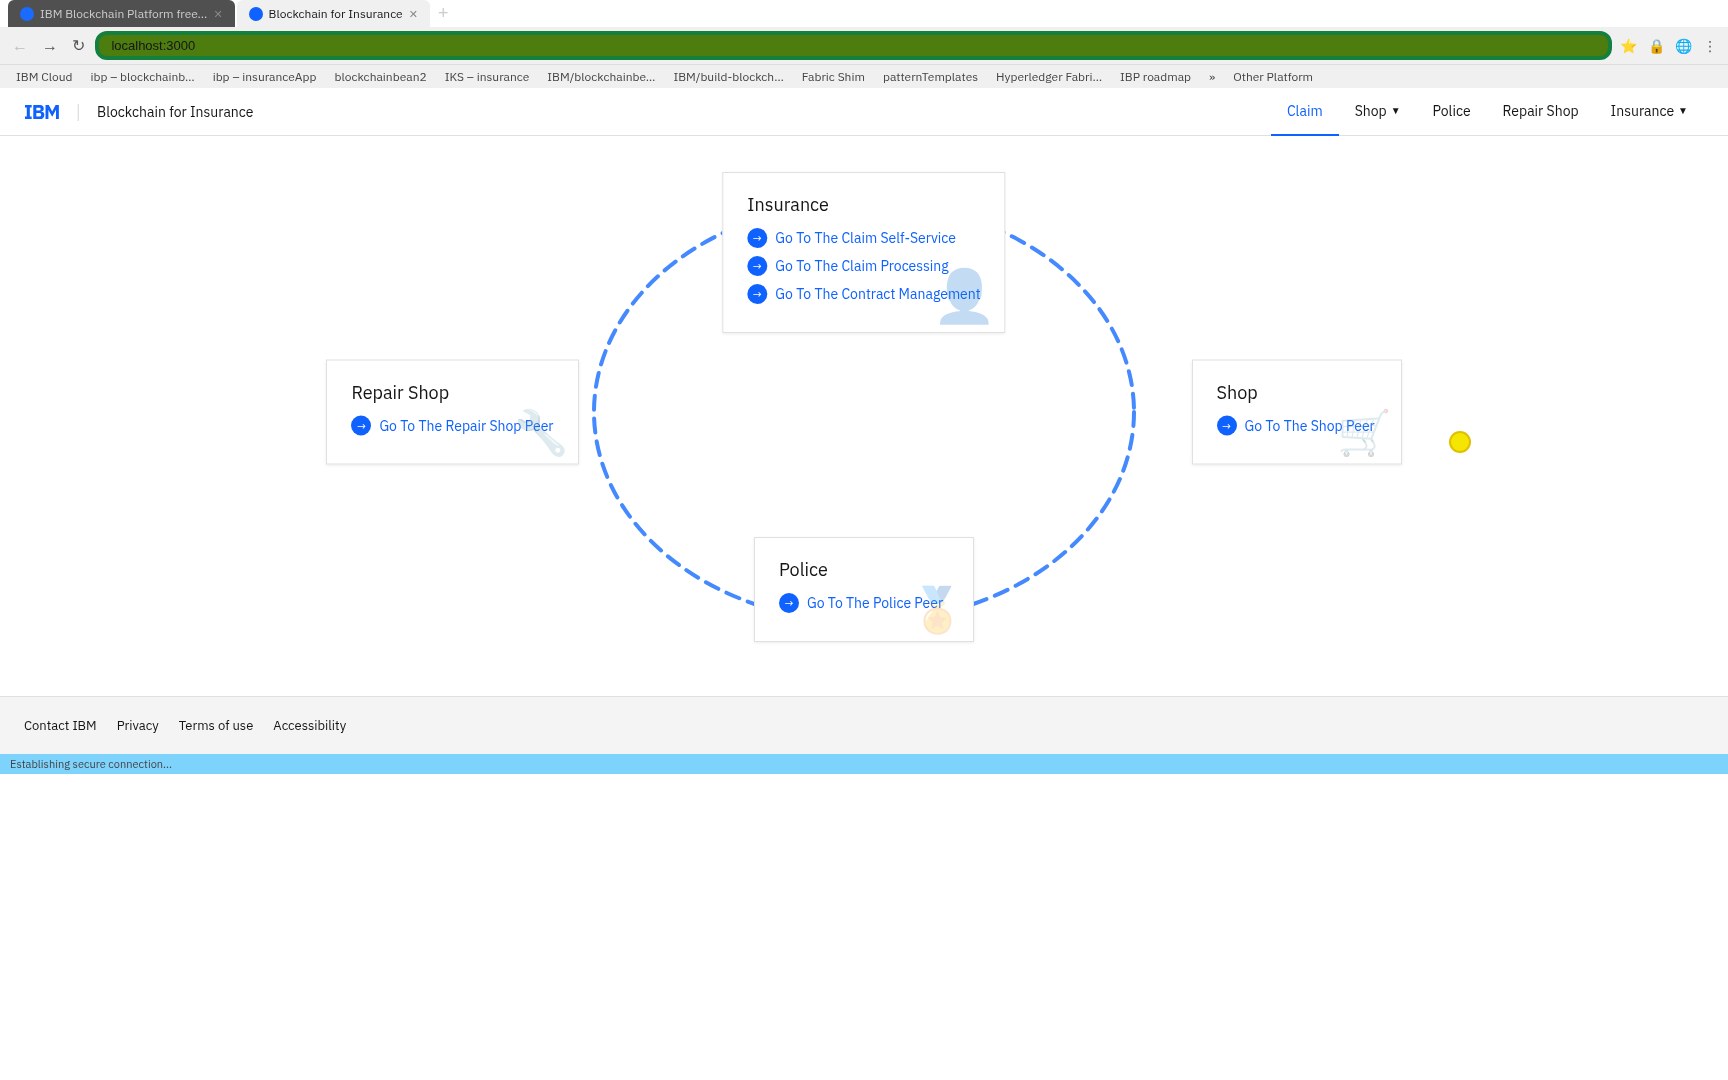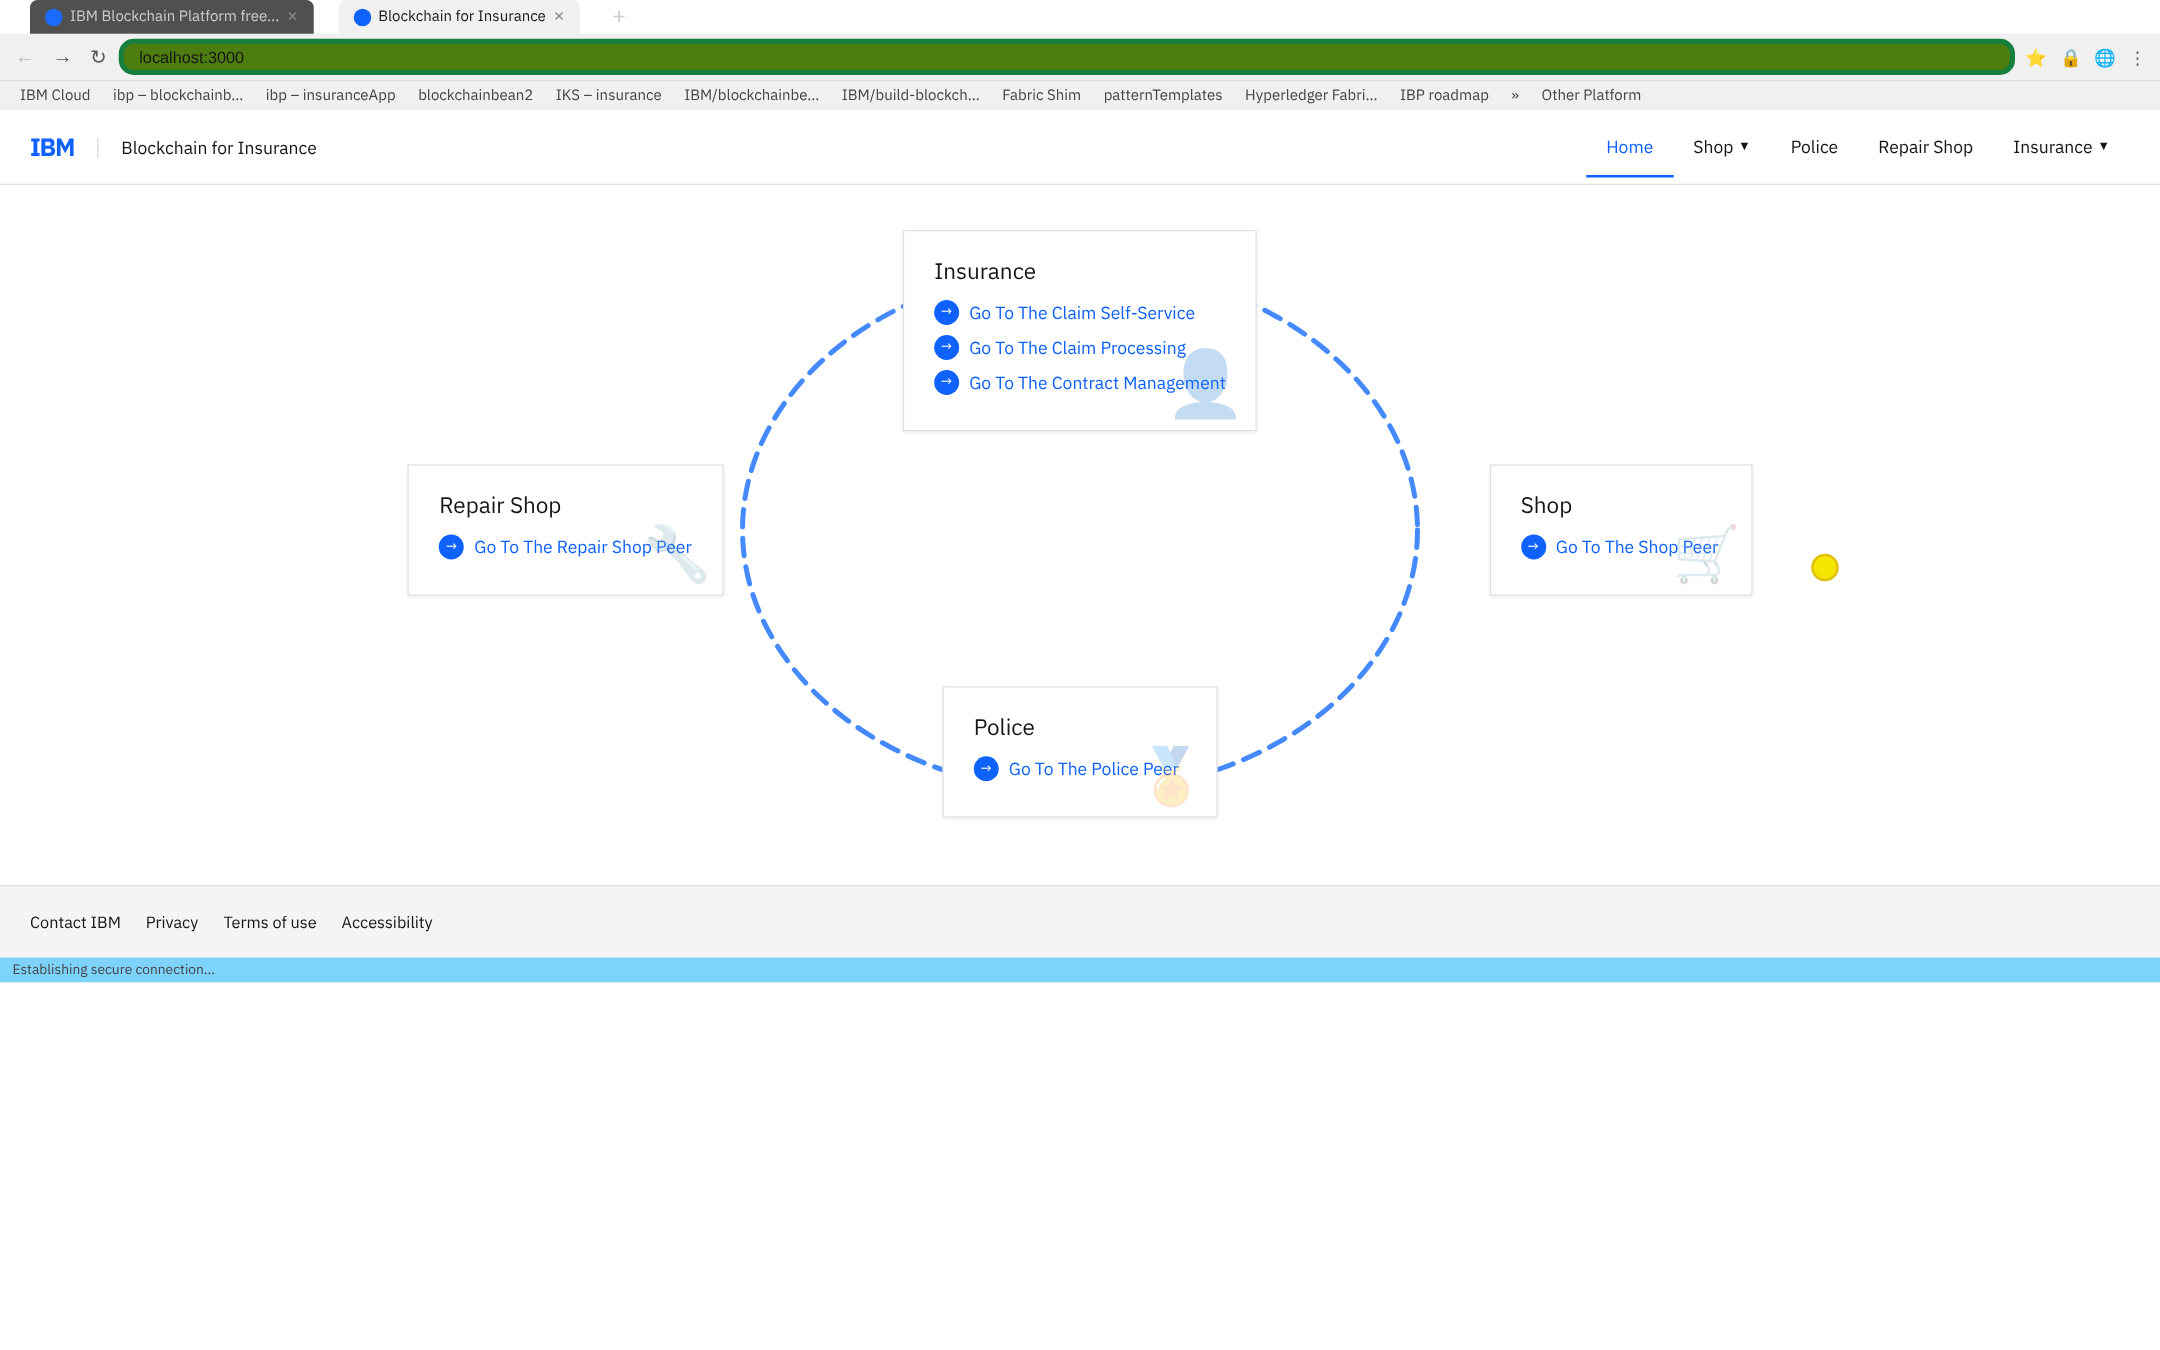--- a/index.html
+++ b/index.html
@@ -1,22 +1,21 @@
 <!DOCTYPE html>
 <html><head>
   <meta charset="utf-8">
   <style>
     * { margin: 0; padding: 0; box-sizing: border-box; }
     body { font-family: 'IBM Plex Sans', Arial, sans-serif; background: #fff; color: #161616; font-size: 14px; }
     .tab-bar {
       display: flex;
       align-items: center;
       padding: 0 8px;
-      gap: 20px;
-      margin-left: 16px;
+      gap: 2px;
     }
     .tab {
       background: #505050;
       color: #ccc;
       padding: 6px 12px;
       border-radius: 6px 6px 0 0;
       font-size: 12px;
       display: flex;
       align-items: center;
       gap: 6px;
@@ -72,21 +71,21 @@
       text-align: right;
     }
 
     
     .app-header {
       border-bottom: 1px solid #e0e0e0;
       padding: 0 24px;
       display: flex;
       align-items: center;
       justify-content: space-between;
-      height: 60px;
+      height: 48px;
     }
     .ibm-logo {
       font-size: 20px;
       font-weight: bold;
       color: #0f62fe;
       letter-spacing: -1px;
     }
     .header-nav {
       display: flex;
       align-items: center;
@@ -322,21 +321,21 @@
 </div>
 
 <header class="app-header">
   <div style="display:flex;align-items:center;gap:16px;">
     <div class="ibm-logo">IBM</div>
     <span style="color:#e0e0e0;font-size:18px;">|</span>
     <span style="font-size:14px;color:#161616;">Blockchain for Insurance</span>
   </div>
   <nav class="header-nav">
     <div class="nav-item active">
-      <span>Home</span>
+      <span>Claim</span>
     </div>
     <div class="nav-item">
       <span>Shop</span>
       <span style="font-size:10px;">▼</span>
     </div>
     <div class="nav-item">
       <span>Police</span>
     </div>
     <div class="nav-item">
       <span>Repair Shop</span>

